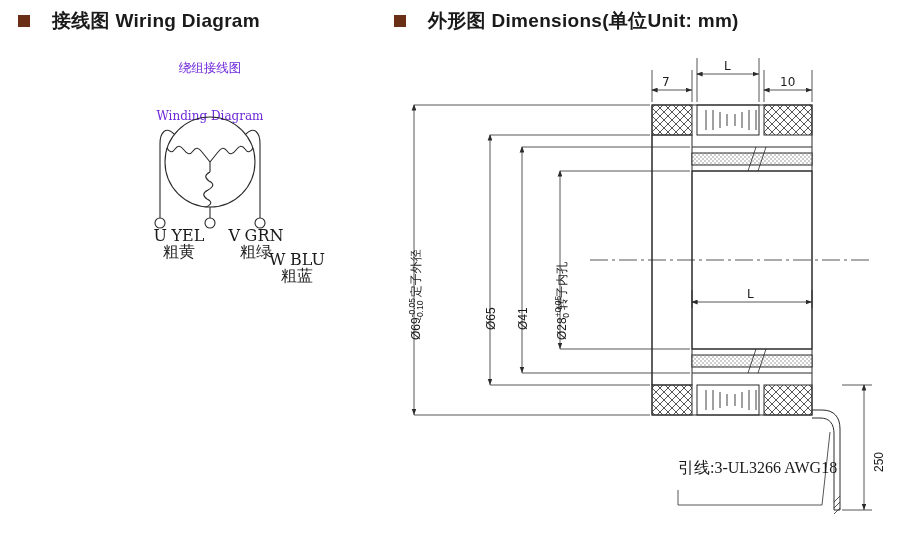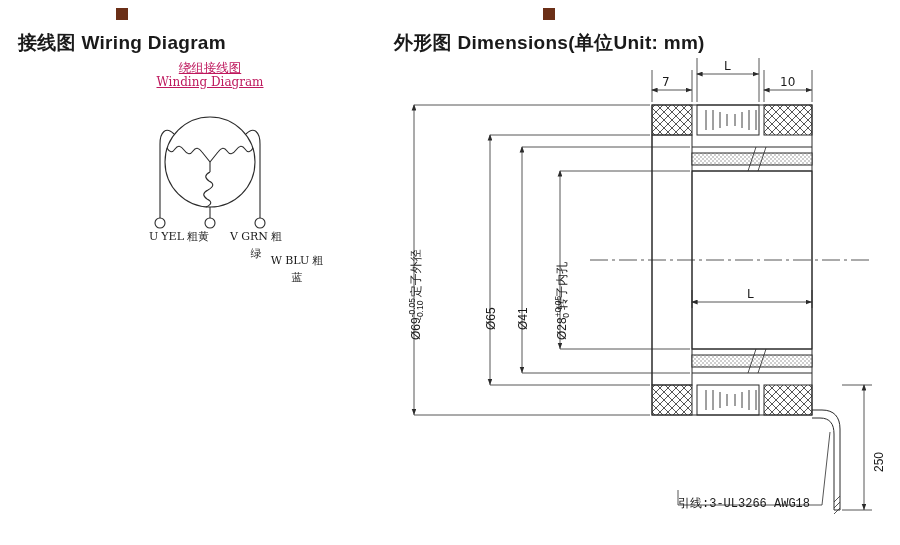--- a/index.html
+++ b/index.html
@@ -19,26 +19,25 @@
     position: absolute;
     left: 0; top: 0;
     width: 900px;
     height: 545px;
   }
   
   .section-title {
     position: absolute;
     display: flex;
     align-items: center;
-    gap: 10px;
+    gap: 22px;
     font-size: 19px;
     font-weight: bold;
     letter-spacing: 0.3px;
     white-space: nowrap;
-    flex-direction: column;
   }
   .sq {
     width: 12px;
     height: 12px;
     background: #6b2f17;
     display: inline-block;
     flex: 0 0 auto;
   }
   #title-wiring { left: 18px; top: 8px; }
   #title-dims  { left: 352px; top: 8px; margin-left: 42px; }
@@ -50,62 +49,60 @@
     top: 60px;
     width: 240px;
     height: 240px;
   }
   .wd-label {
     position: absolute;
     width: 100%;
     text-align: center;
     font-size: 12.5px;
     line-height: 15px;
-    color: #be185d;
-    text-decoration: underline;
+    color: #6d28d9;
   }
   .wd-label .cn { display:block; font-family:"DejaVu Sans", sans-serif; }
-  .wd-label .en { display:block; font-family:"DejaVu Serif", serif; font-size:12px; }
+  .wd-label .en { display:block; font-family:"DejaVu Serif", serif; font-size:12px;margin-top:34px; }
 
   .term-labels {
     position: absolute;
     top: 168px;
     left: 0;
     width: 240px;
     height: 70px;
   }
   .term {
     position: absolute;
     width: 60px;
     text-align: center;
-    font-size: 11px;
+    font-size: 16px;
     line-height: 16px;
   }
   .term .t1 { font-family:"DejaVu Serif", serif; }
   .term .t2 { font-family:"DejaVu Serif", serif; }
   .term .t3 { font-family:"DejaVu Sans", sans-serif; }
   #term-u { left: 59px; }
   #term-v { left: 136px; }
   #term-w { left: 177px; margin-top: 24px; }
 
   
   .dims-wrap {
     position: absolute;
     left: 352px;
     top: 40px;
     width: 540px;
     height: 490px;
   }
   .note {
     position: absolute;
-    font-size: 12px;
+    font-size: 16px;
     line-height: 19px;
-    font-family: Liberation Mono, monospace;
+    font-family: Liberation Serif, serif;
     white-space: nowrap;
-    margin-top: 37px;
   }
   #lead-note { left: 678px; top: 458px; }
 
   .vlabel {
     position: absolute;
     font-size: 12px;
     white-space: nowrap;
     transform-origin: 0 0;
   }
   svg { display: block; }

